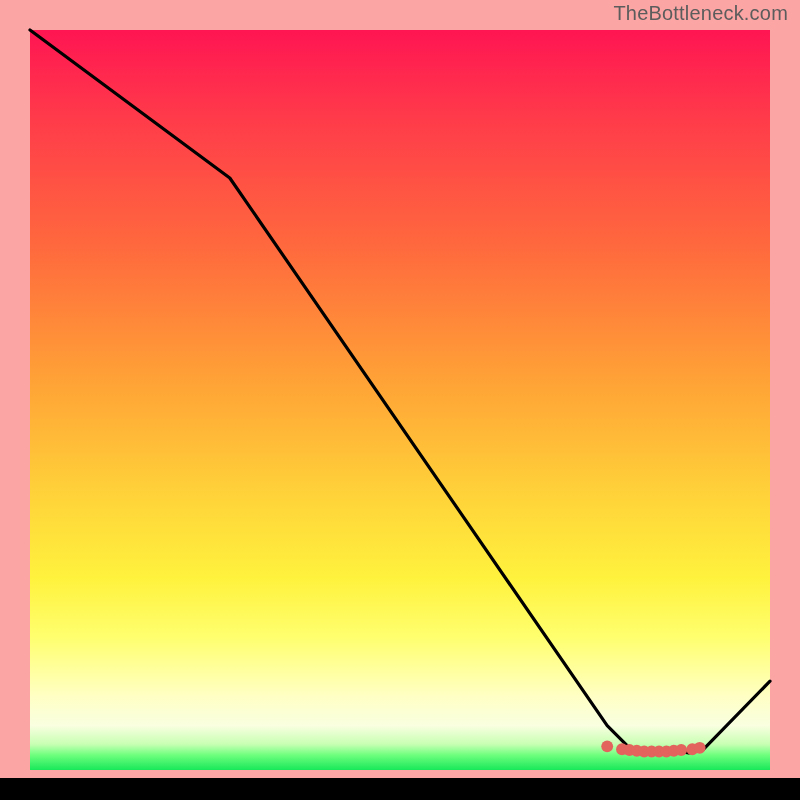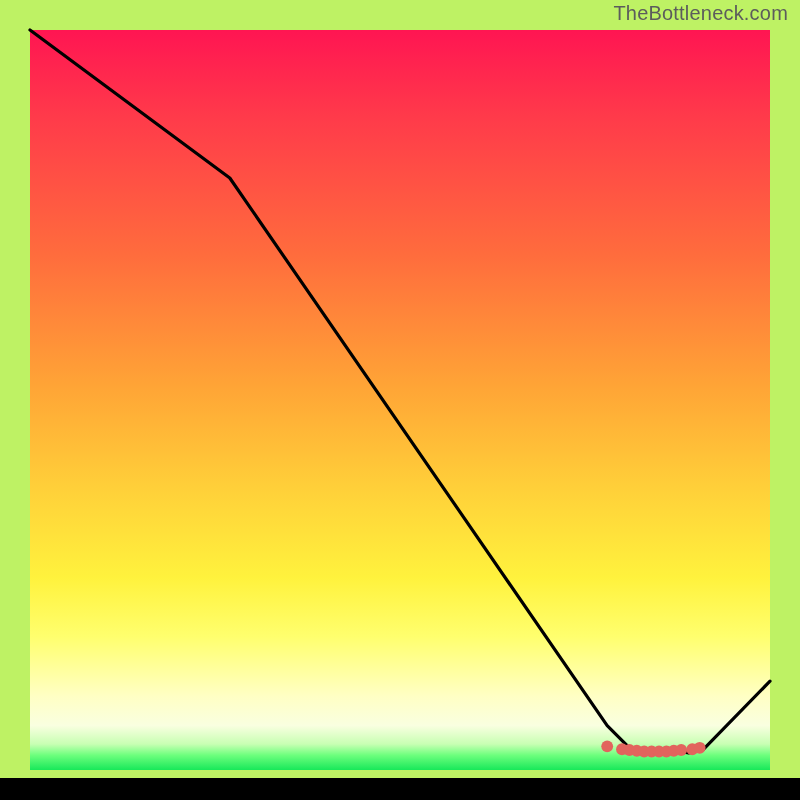--- a/index.html
+++ b/index.html
@@ -8,21 +8,21 @@
     width: 800px;
     height: 800px;
     background: #000;
     overflow: hidden;
     font-family: Arial, Helvetica, sans-serif;
   }
   .chart-wrap {
     position: relative;
     width: 800px;
     height: 778px;
-    background: #bef264;
+    background: #fca5a5;
   }
   .attribution {
     position: absolute;
     top: 2px;
     right: 12px;
     font-size: 20px;
     color: #5c5c5c;
     letter-spacing: 0.2px;
     font-weight: 500;
   }

